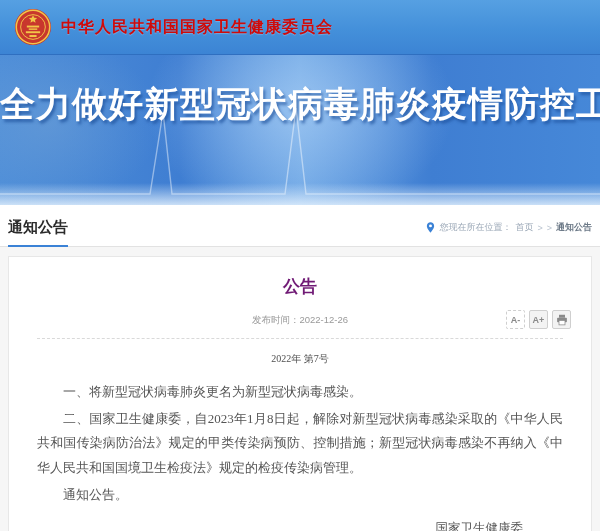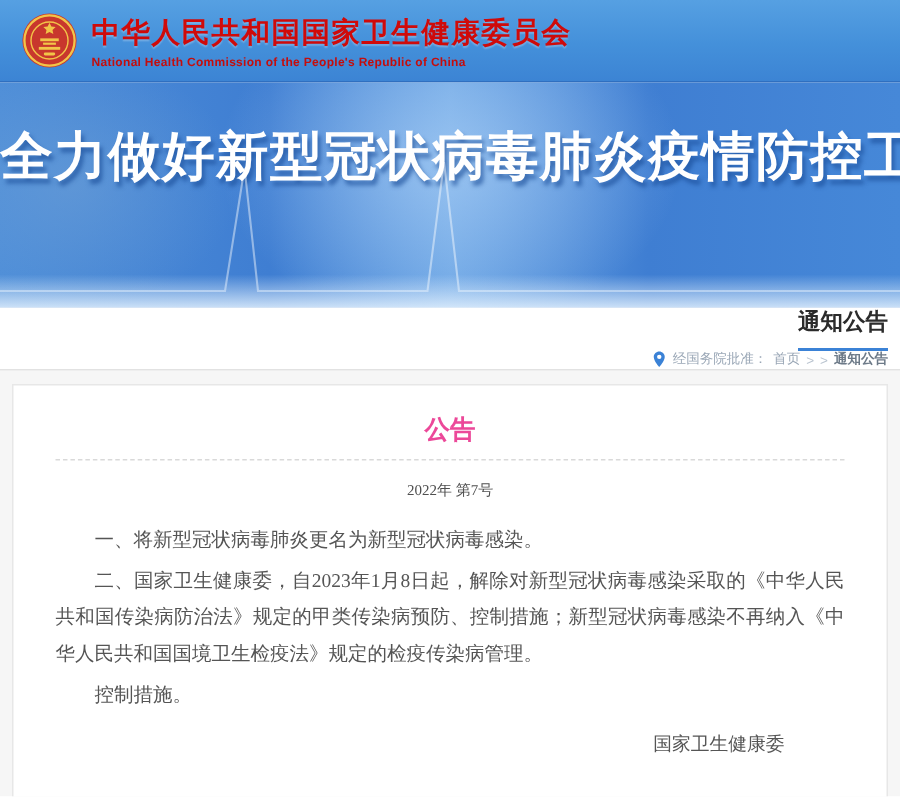--- a/index.html
+++ b/index.html
@@ -9,21 +9,21 @@
   
   .site-header {
     height:55px;
     background:linear-gradient(180deg,#56a0e2 0%,#4490da 55%,#3c84d4 100%);
     display:flex; align-items:center; padding:0 14px;
     border-bottom:1px solid #2f6fc0;
   }
   .emblem { width:38px; height:38px; flex:0 0 auto; margin-right:9px; }
   .site-title-block { display:flex; flex-direction:column; }
   .site-title-cn {
-    color:#cf0a0a; font-size:19px; font-weight:bold; letter-spacing:1px;
+    color:#cf0a0a; font-size:16px; font-weight:bold; letter-spacing:1px;
     text-shadow:0 1px 1px rgba(255,255,255,.25);
   }
   .site-title-en {
     color:#c40d0d; font-size:8px; font-weight:bold; margin-top:2px; letter-spacing:.2px;
   }
 
   
   .banner {
     height:150px; position:relative; overflow:hidden;
     background:
@@ -41,21 +41,20 @@
   .banner-fade {
     position:absolute; left:0; bottom:0; width:100%; height:22px;
     background:linear-gradient(180deg, rgba(220,236,252,0) 0%, rgba(226,240,253,.85) 100%);
   }
 
   
   .nav-row {
     height:42px; background:#ffffff; display:flex; align-items:flex-end;
     justify-content:space-between; padding:0 8px; border-bottom:1px solid #e2e2e2;
     position:relative;
-    flex-direction:column;
   }
   .section-title {
     font-size:15px; font-weight:bold; color:#2b2b2b; padding-bottom:8px;
     border-bottom:2px solid #3b82d6; margin-bottom:-1px;
   }
   .breadcrumb {
     display:flex; align-items:center; gap:4px;
     font-size:9px; color:#9aa7b6; padding-bottom:12px; white-space:nowrap;
   }
   .pin-icon { width:9px; height:11px; flex:0 0 auto; }
@@ -63,21 +62,21 @@
   .crumb-sep { color:#b9c3cf; }
   .crumb-current { color:#6d7a88; font-weight:bold; }
 
   
   .panel-wrap { padding:9px 8px 0 8px; }
   .panel {
     background:#ffffff; border:1px solid #e7e7e7; min-height:280px;
     padding:16px 28px 20px 28px; position:relative;
   }
   .article-title {
-    text-align:center; color:#ec4899; font-size:17px; font-weight:bold; margin-top:2px;
+    text-align:center; color:#701a75; font-size:17px; font-weight:bold; margin-top:2px;
   }
   .meta-row { position:relative; margin-top:12px; height:20px; }
   .publish { text-align:center; font-size:9.5px; color:#999; line-height:20px; }
   .tools { position:absolute; right:-8px; top:0; display:flex; gap:4px; }
   .tool-btn {
     width:19px; height:19px; font-size:9px; color:#8a8a8a; background:#f3f3f3;
     border:1px solid #cfcfcf; border-radius:2px; display:flex; align-items:center;
     justify-content:center; cursor:pointer; font-weight:bold; padding:0;
   }
   .tool-btn.dashed { background:#ffffff; border-style:dashed; }
@@ -110,60 +109,75 @@
       <circle cx="20" cy="20" r="17.6" fill="none" stroke="#f2c548" stroke-width="1.6"></circle>
       <circle cx="20" cy="20" r="13" fill="none" stroke="#f2c548" stroke-width="1"></circle>
       <path d="M20 7.5l1.3 2.7 3 .35-2.2 2 .6 2.95-2.7-1.55-2.7 1.55.6-2.95-2.2-2 3-.35z" fill="#f2c548"></path>
       <rect x="13.5" y="18.5" width="13" height="2" fill="#f2c548"></rect>
       <rect x="15.5" y="21.5" width="9" height="1.5" fill="#f2c548"></rect>
       <rect x="12.5" y="24.5" width="15" height="2" fill="#f2c548"></rect>
       <rect x="16" y="28.5" width="8" height="2" rx="1" fill="#f2c548"></rect>
     </svg>
     <div class="site-title-block">
       <div class="site-title-cn">中华人民共和国国家卫生健康委员会</div>
-      <div class="site-title-en">National Health Commission of the People's Republic of China</div>
     </div>
   </div>
 
   <div class="banner">
     <div class="banner-slogan">全力做好新型冠状病毒肺炎疫情防控工作</div>
     <svg class="ecg-line" viewBox="0 0 600 95">
       <polyline points="0,90 150,90 163,8 172,90 285,90 296,4 306,90 600,90" fill="none" stroke="#ffffff" stroke-width="1.4" opacity="0.8"></polyline>
     </svg>
     <div class="banner-fade"></div>
   </div>
 
   <div class="nav-row">
     <div class="section-title">通知公告</div>
     <div class="breadcrumb">
       <svg class="pin-icon" viewBox="0 0 24 30">
         <path d="M12 1C6.5 1 2 5.4 2 10.8 2 18 12 29 12 29s10-11 10-18.2C22 5.4 17.5 1 12 1zm0 13.6a4 4 0 1 1 0-8 4 4 0 0 1 0 8z" fill="#3b82d6"></path>
       </svg>
-      <span>经国务院批准：</span>
+      <span>您现在所在位置：</span>
       <span class="crumb-link">首页</span>
       <span class="crumb-sep">&gt;</span>
       <span class="crumb-sep">&gt;</span>
       <span class="crumb-current">通知公告</span>
     </div>
   </div>
 
   <div class="panel-wrap">
     <div class="panel">
 
       <div class="article-title">公告</div>
 
+      <div class="meta-row">
+        <div class="publish">
+          <span>发布时间：</span><span>2022-12-26</span>
+        </div>
+        <div class="tools">
+          <button class="tool-btn dashed">A-</button>
+          <button class="tool-btn">A+</button>
+          <button class="tool-btn">
+            <svg viewBox="0 0 16 16">
+              <rect x="4" y="1" width="8" height="4" fill="#8a8a8a"></rect>
+              <rect x="1.5" y="5" width="13" height="6" rx="1" fill="#8a8a8a"></rect>
+              <rect x="4" y="8.5" width="8" height="6" fill="#ffffff" stroke="#8a8a8a"></rect>
+            </svg>
+          </button>
+        </div>
+      </div>
 
       <div class="dotted-sep"></div>
 
       <div class="doc-number">2022年 第7号</div>
 
       <div class="article-body">
         <p>一、将新型冠状病毒肺炎更名为新型冠状病毒感染。</p>
         <p>二、国家卫生健康委，自2023年1月8日起，解除对新型冠状病毒感染采取的《中华人民共和国传染病防治法》规定的甲类传染病预防、控制措施；新型冠状病毒感染不再纳入《中华人民共和国国境卫生检疫法》规定的检疫传染病管理。</p>
-        <p>控制措施。</p>
+        <p>通知公告。</p>
       </div>
 
       <div class="sign-block">
         <div>国家卫生健康委</div>
 
       </div>
 
     </div>
   </div>
 

